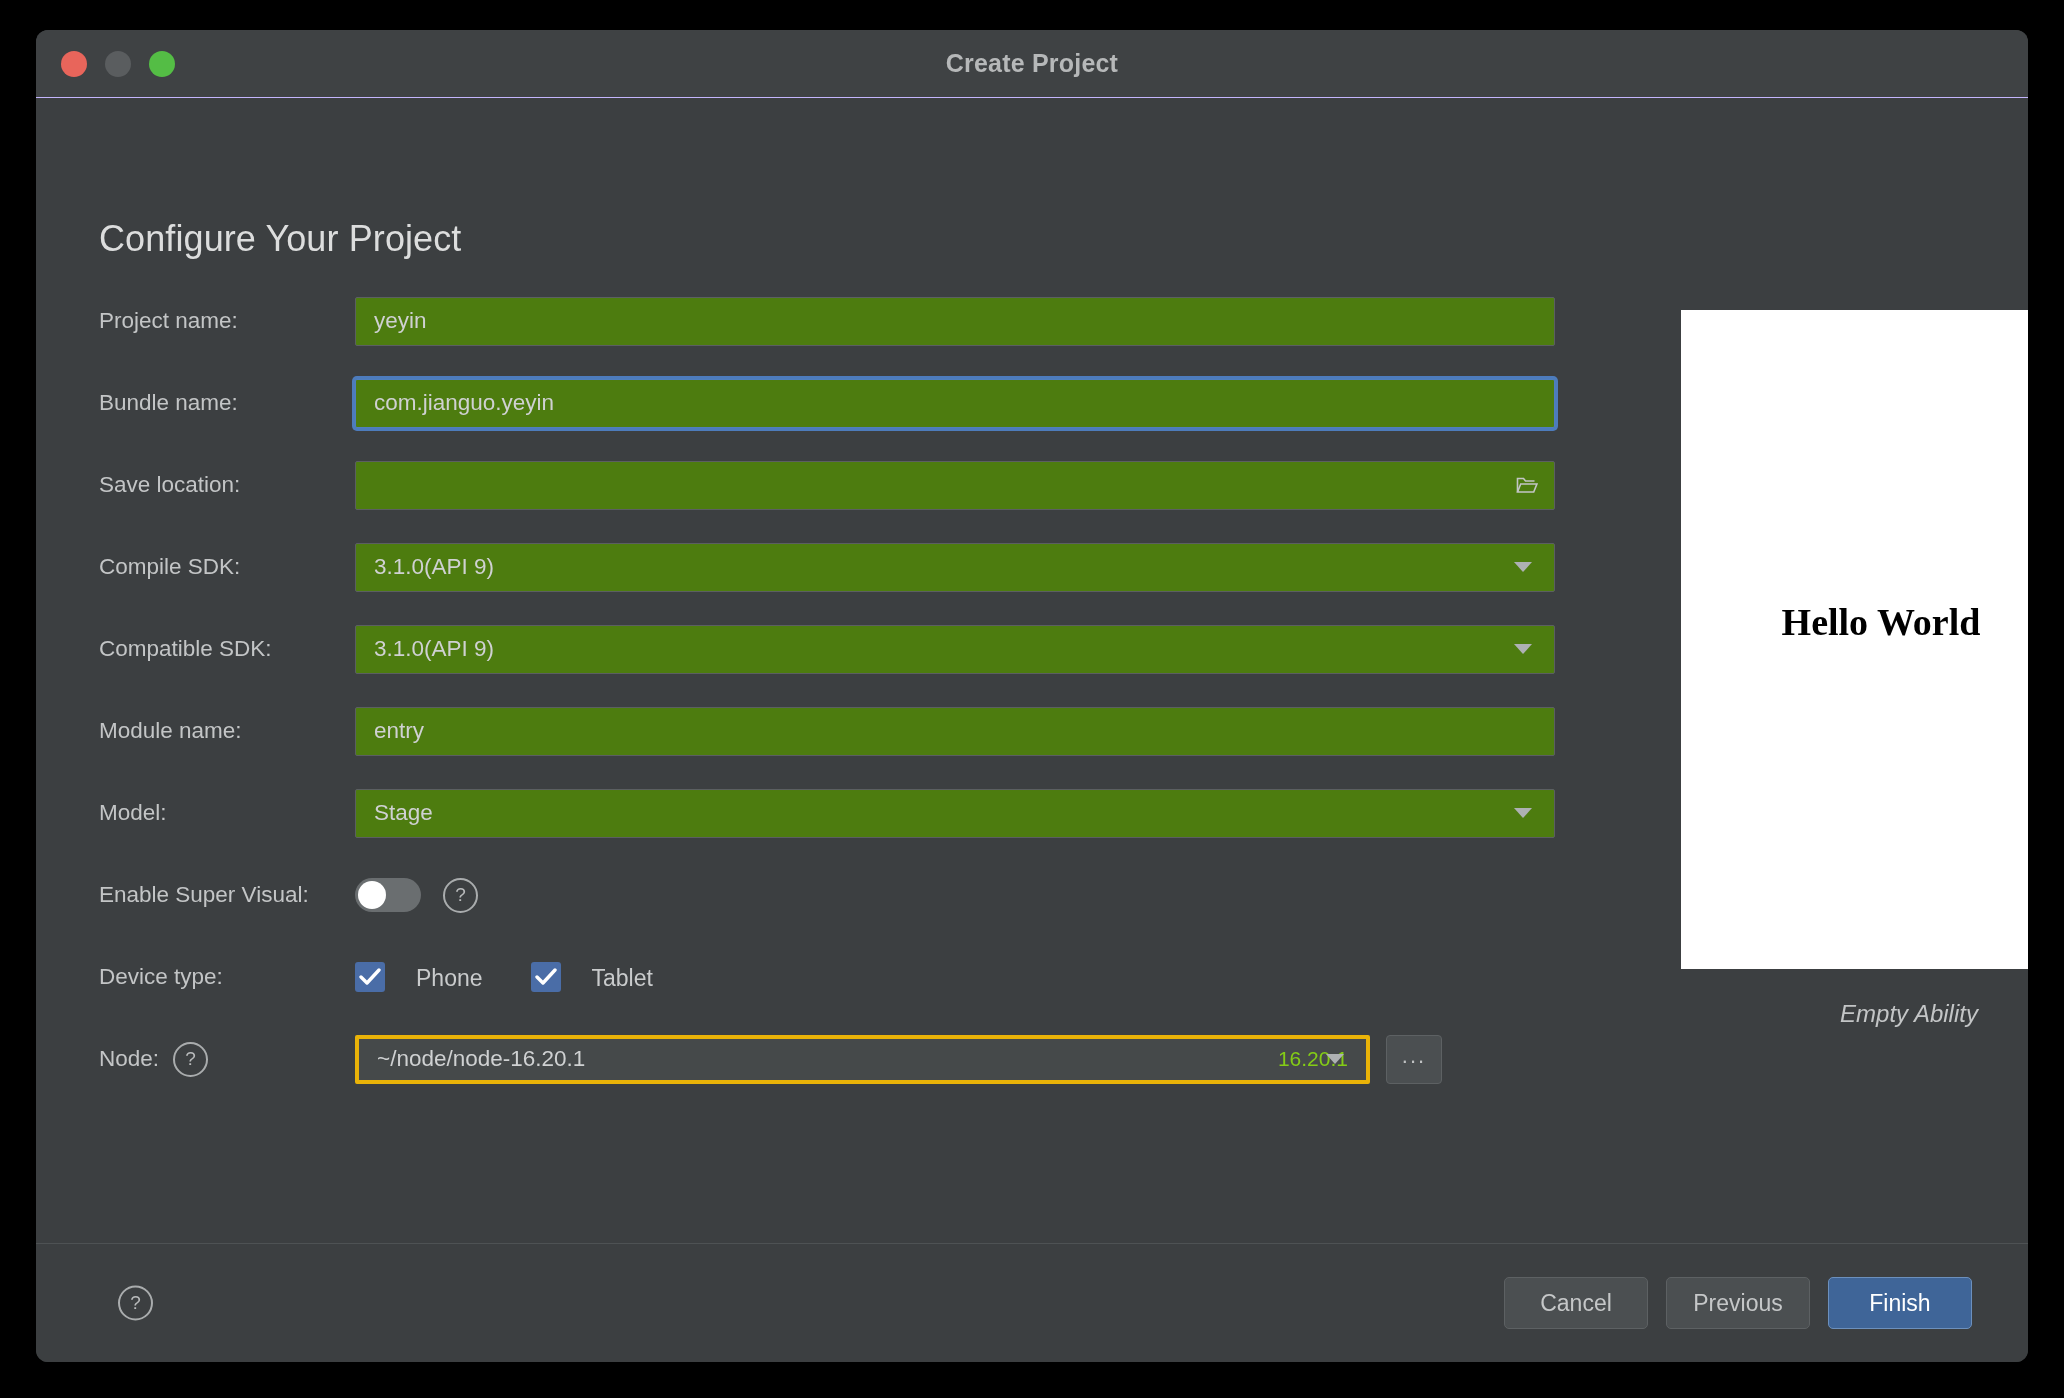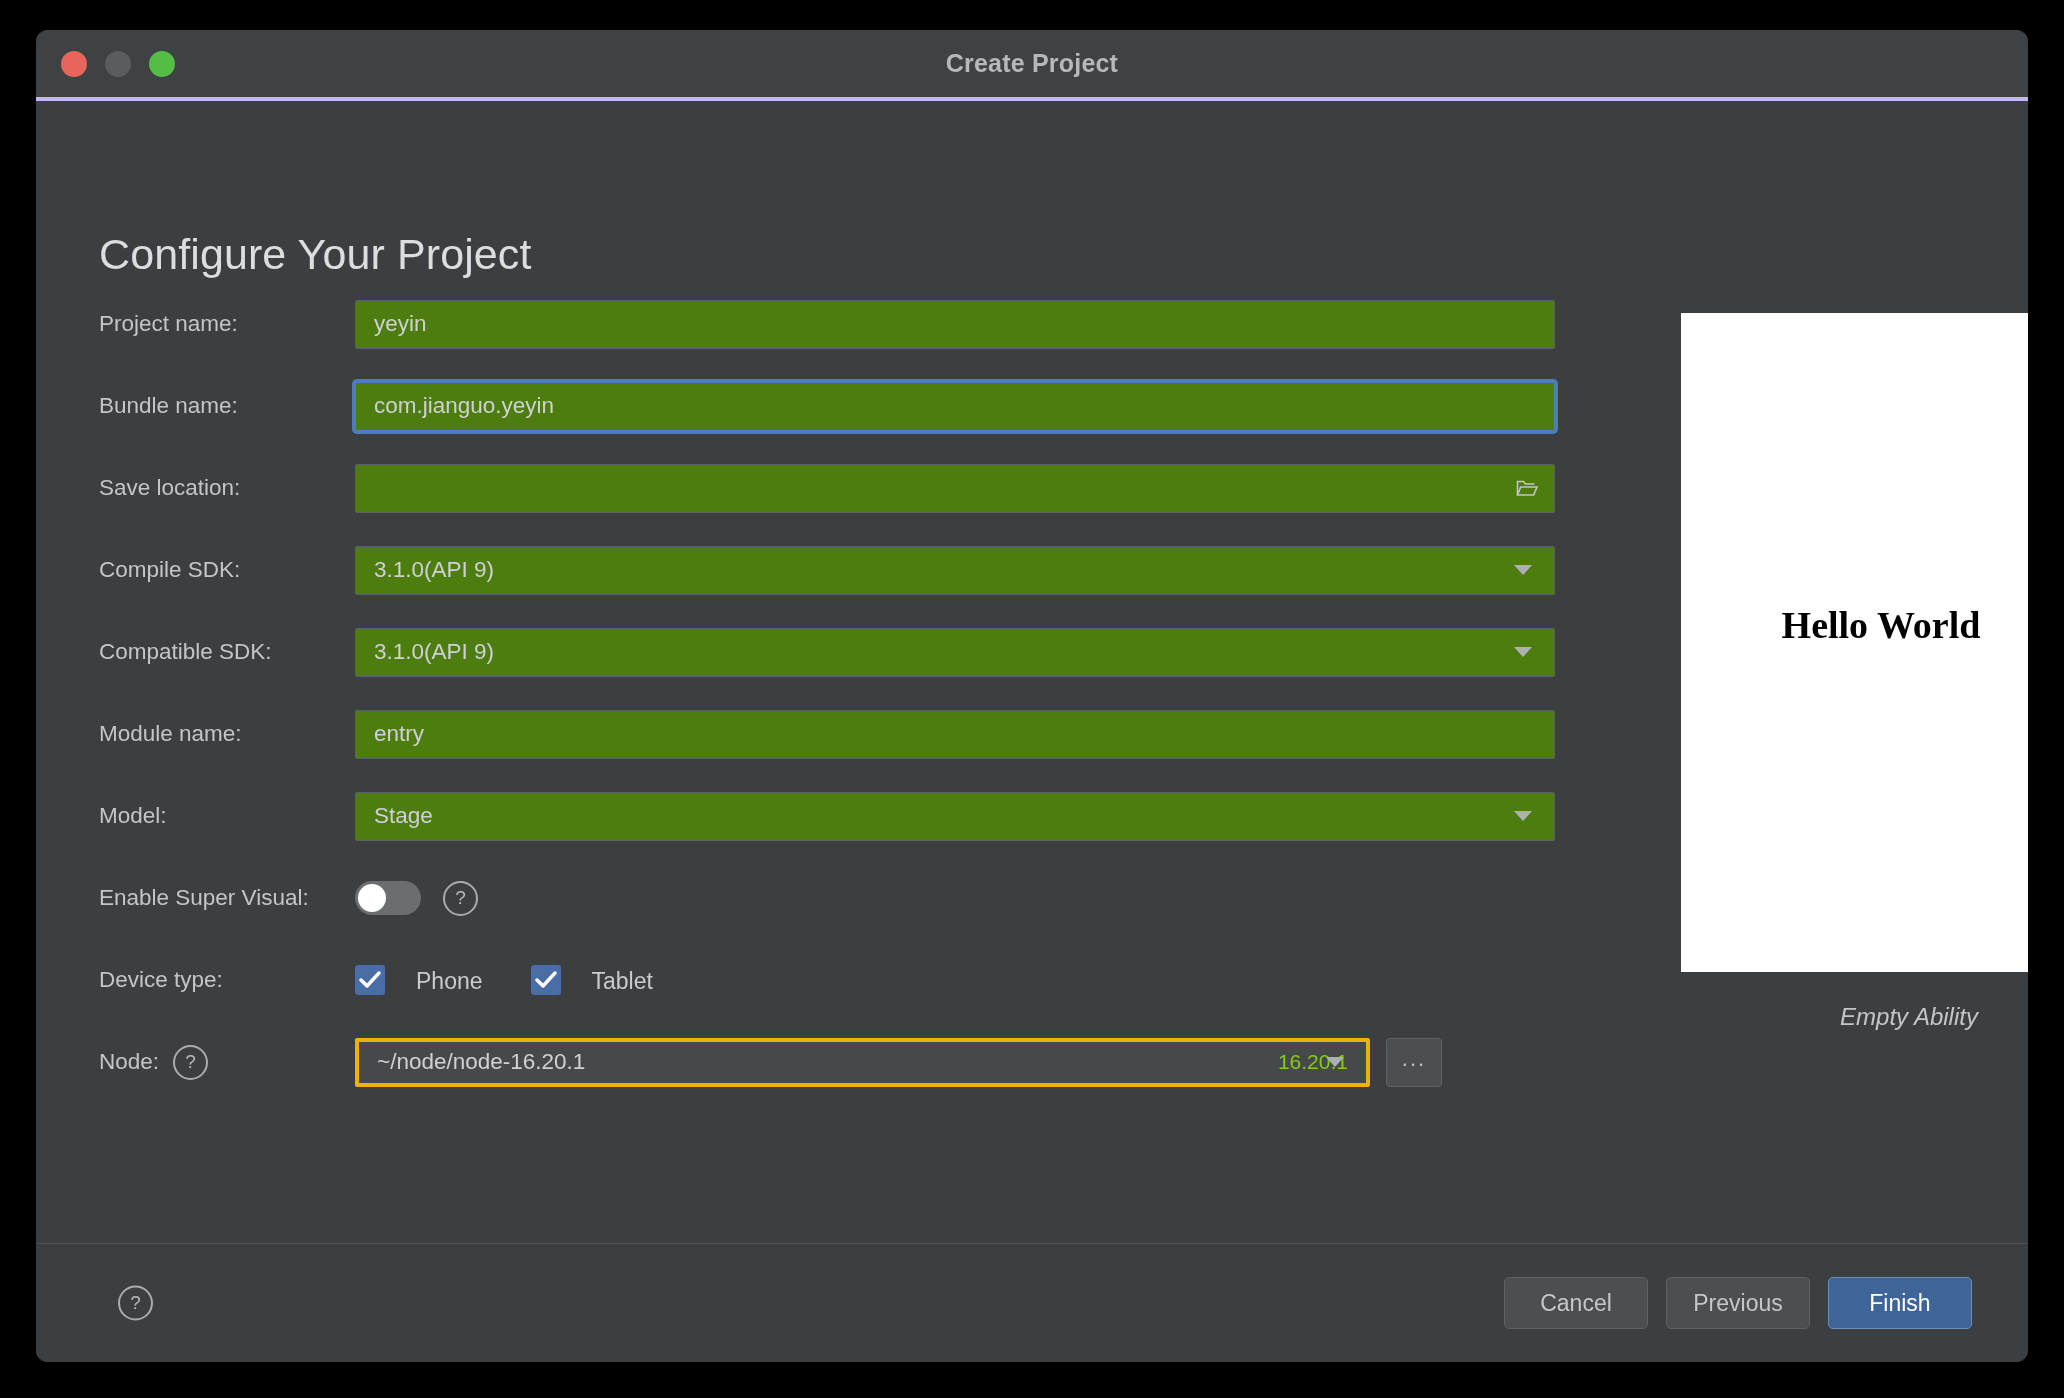--- a/index.html
+++ b/index.html
@@ -29,21 +29,21 @@
     display: flex;
     flex-direction: column;
   }
 
   
   .titlebar {
     position: relative;
     height: 67px;
     flex: none;
     background: #3f4244;
-    border-bottom: 4px solid #c4b5fd;
+    border-bottom: 1px solid #c4b5fd;
   }
   .traffic {
     position: absolute;
     left: 25px;
     top: 0;
     height: 67px;
     display: flex;
     align-items: center;
     gap: 18px;
   }
@@ -71,22 +71,22 @@
   
   .dialog-body {
     flex: 1 1 auto;
     position: relative;
     background: #3c3f41;
   }
 
   .page-title {
     position: absolute;
     left: 63px;
-    top: 129px;
-    font-size: 43px;
+    top: 120px;
+    font-size: 36px;
     color: #dcdddd;
     letter-spacing: 0.1px;
   }
 
   
   .form {
     position: absolute;
     left: 63px;
     top: 192px;
     width: 1456px;

